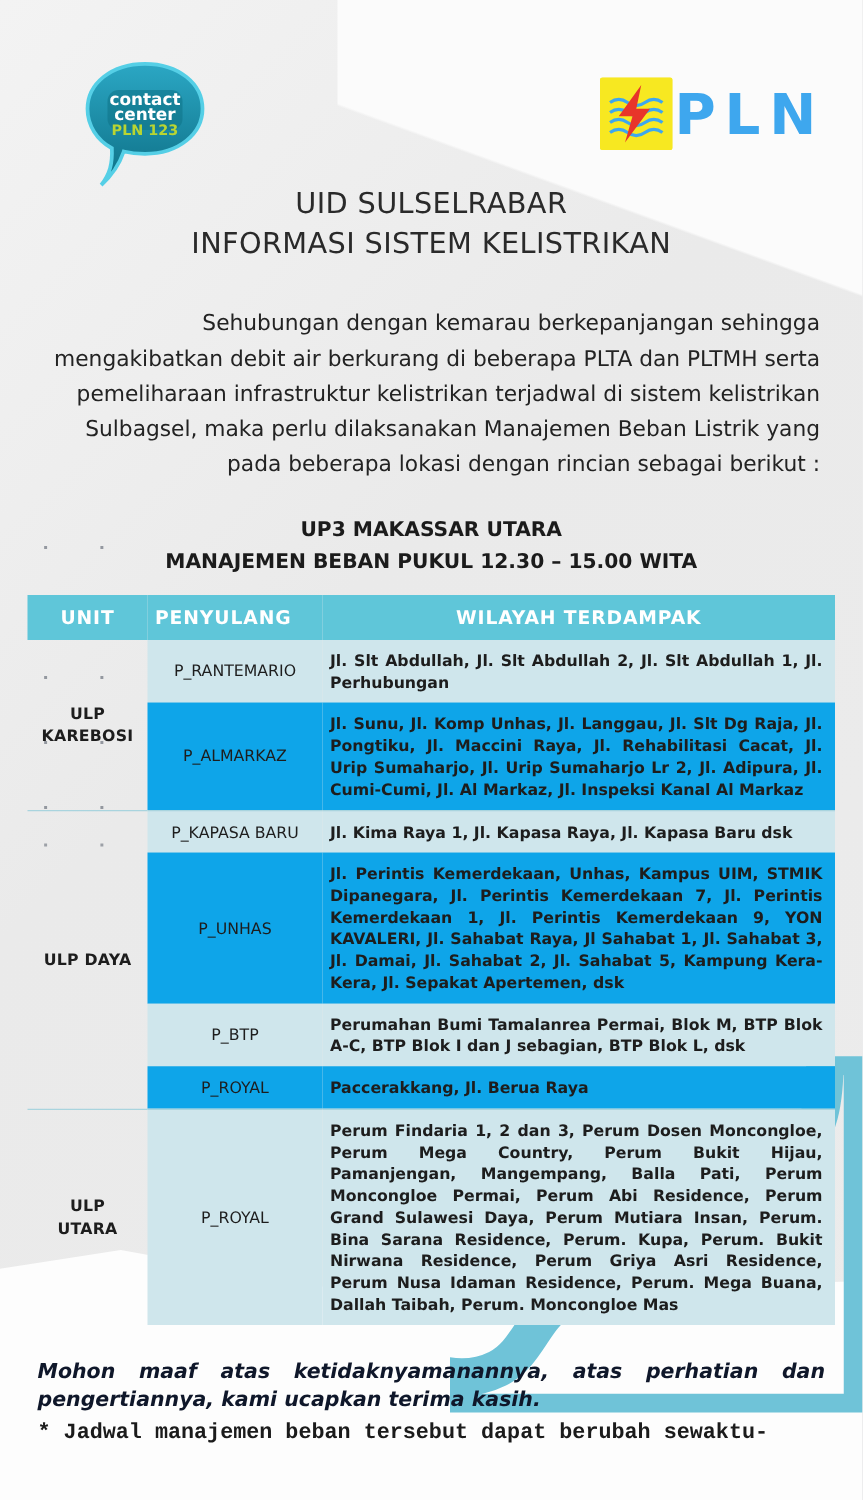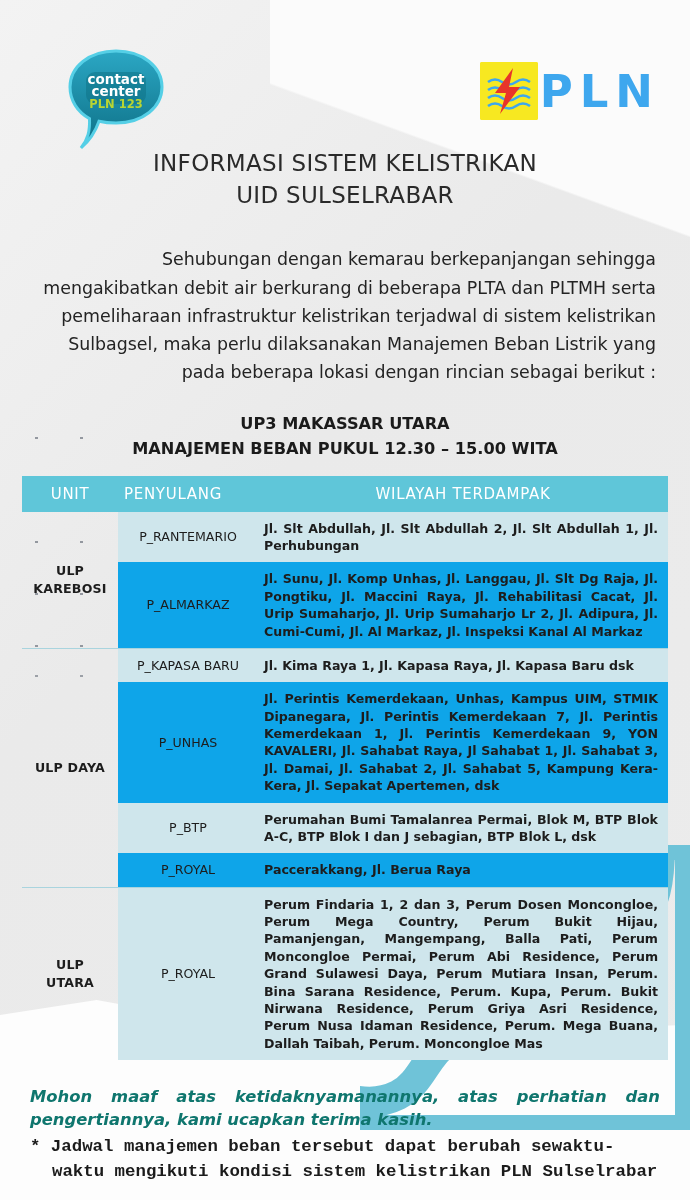--- a/index.html
+++ b/index.html
@@ -139,21 +139,21 @@
     margin: 14px 22px 0 22px;
   }
   table.sched {
     width: 100%;
     border-collapse: collapse;
     table-layout: fixed;
   }
   table.sched th {
     background: #5fc6d9;
     color: #ffffff;
-    font-weight: normal;
+    font-weight: bold;
     font-size: 15px;
     letter-spacing: .7px;
     padding: 9px 6px;
     font-family: "DejaVu Sans", sans-serif;
   }
   th.c-unit { width: 96px; }
   th.c-peny { width: 140px; text-align: left; padding-left: 8px; }
   th.c-wil  { text-align: center; }
 
   table.sched td {
@@ -191,21 +191,21 @@
 
   
   .footer {
     margin: 26px 30px 0 30px;
   }
   .apology {
     font-style: italic;
     font-weight: bold;
     font-size: 16.4px;
     line-height: 1.38;
-    color: #0f766e;
+    color: #0f172a;
     text-align: justify;
     text-align-last: left;
     font-family: "DejaVu Sans", sans-serif;
   }
   .note {
     margin-top: 4px;
     font-weight: bold;
     font-size: 17.4px;
     line-height: 1.42;
     color: #1b1b1b;
@@ -260,22 +260,22 @@
           <path d="M8,36 q7,-5 14,0 t14,0 t14,0" fill="none" stroke="#3ea7ee" stroke-width="2.6"></path>
           <path d="M8,44 q7,-5 14,0 t14,0 t14,0" fill="none" stroke="#3ea7ee" stroke-width="2.6"></path>
           <path d="M33,6 L15,31 L26,31 L20,52 L40,25 L29,25 Z" fill="#e8352a"></path>
         </svg>
       </div>
       <div class="pln-word">PLN</div>
     </div>
   </div>
 
   <div class="title">
+    <div>UID SULSELRABAR</div>
     <div>INFORMASI SISTEM KELISTRIKAN</div>
-    <div>UID SULSELRABAR</div>
   </div>
 
   <div class="intro">Sehubungan dengan kemarau berkepanjangan sehingga mengakibatkan debit air berkurang di beberapa PLTA dan PLTMH serta pemeliharaan infrastruktur kelistrikan terjadwal di sistem kelistrikan Sulbagsel, maka perlu dilaksanakan Manajemen Beban Listrik yang pada beberapa lokasi dengan rincian sebagai berikut :</div>
 
   <div class="subhead">
     <div>UP3 MAKASSAR UTARA</div>
     <div>MANAJEMEN BEBAN PUKUL 12.30 – 15.00 WITA</div>
   </div>
 
   <div class="tbl-wrap">
@@ -332,17 +332,16 @@
         </tr>
 
       </tbody>
     </table>
   </div>
 
   <div class="footer">
     <div class="apology">Mohon maaf atas ketidaknyamanannya, atas perhatian dan pengertiannya, kami ucapkan terima kasih.</div>
     <div class="note">
       <span>* Jadwal manajemen beban tersebut dapat berubah sewaktu-</span>
-      <span class="ind">waktu mengikuti kondisi sistem kelistrikan PLN Sulselrabar</span>
     </div>
   </div>
 
 </div>
 
 </body></html>

